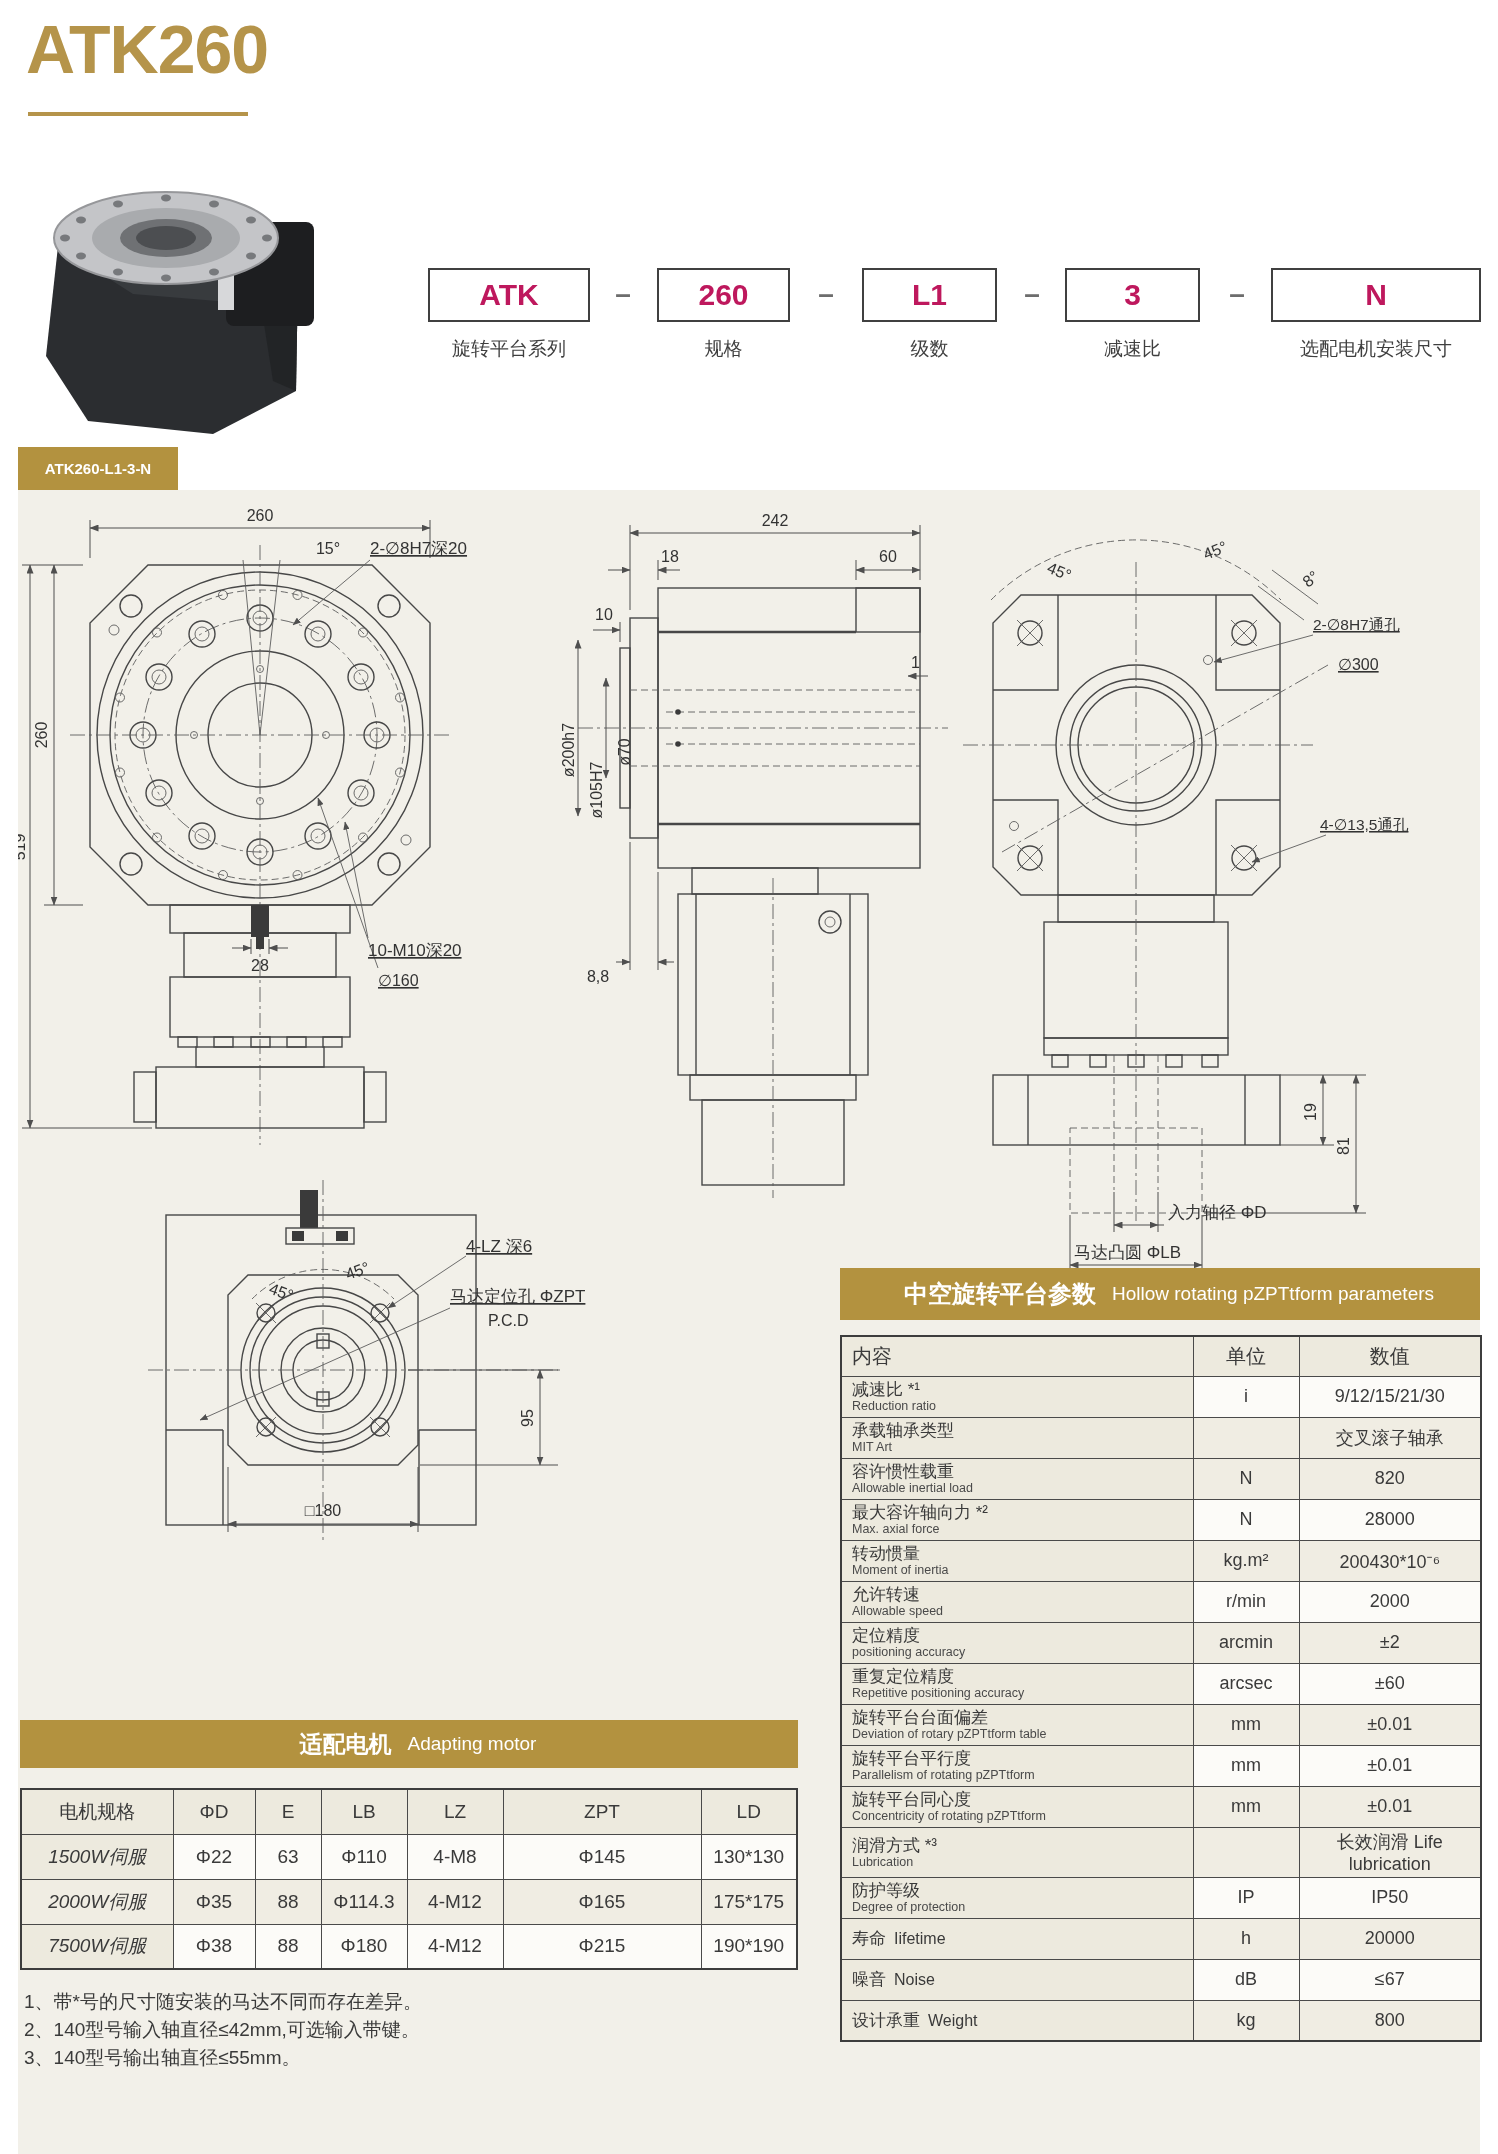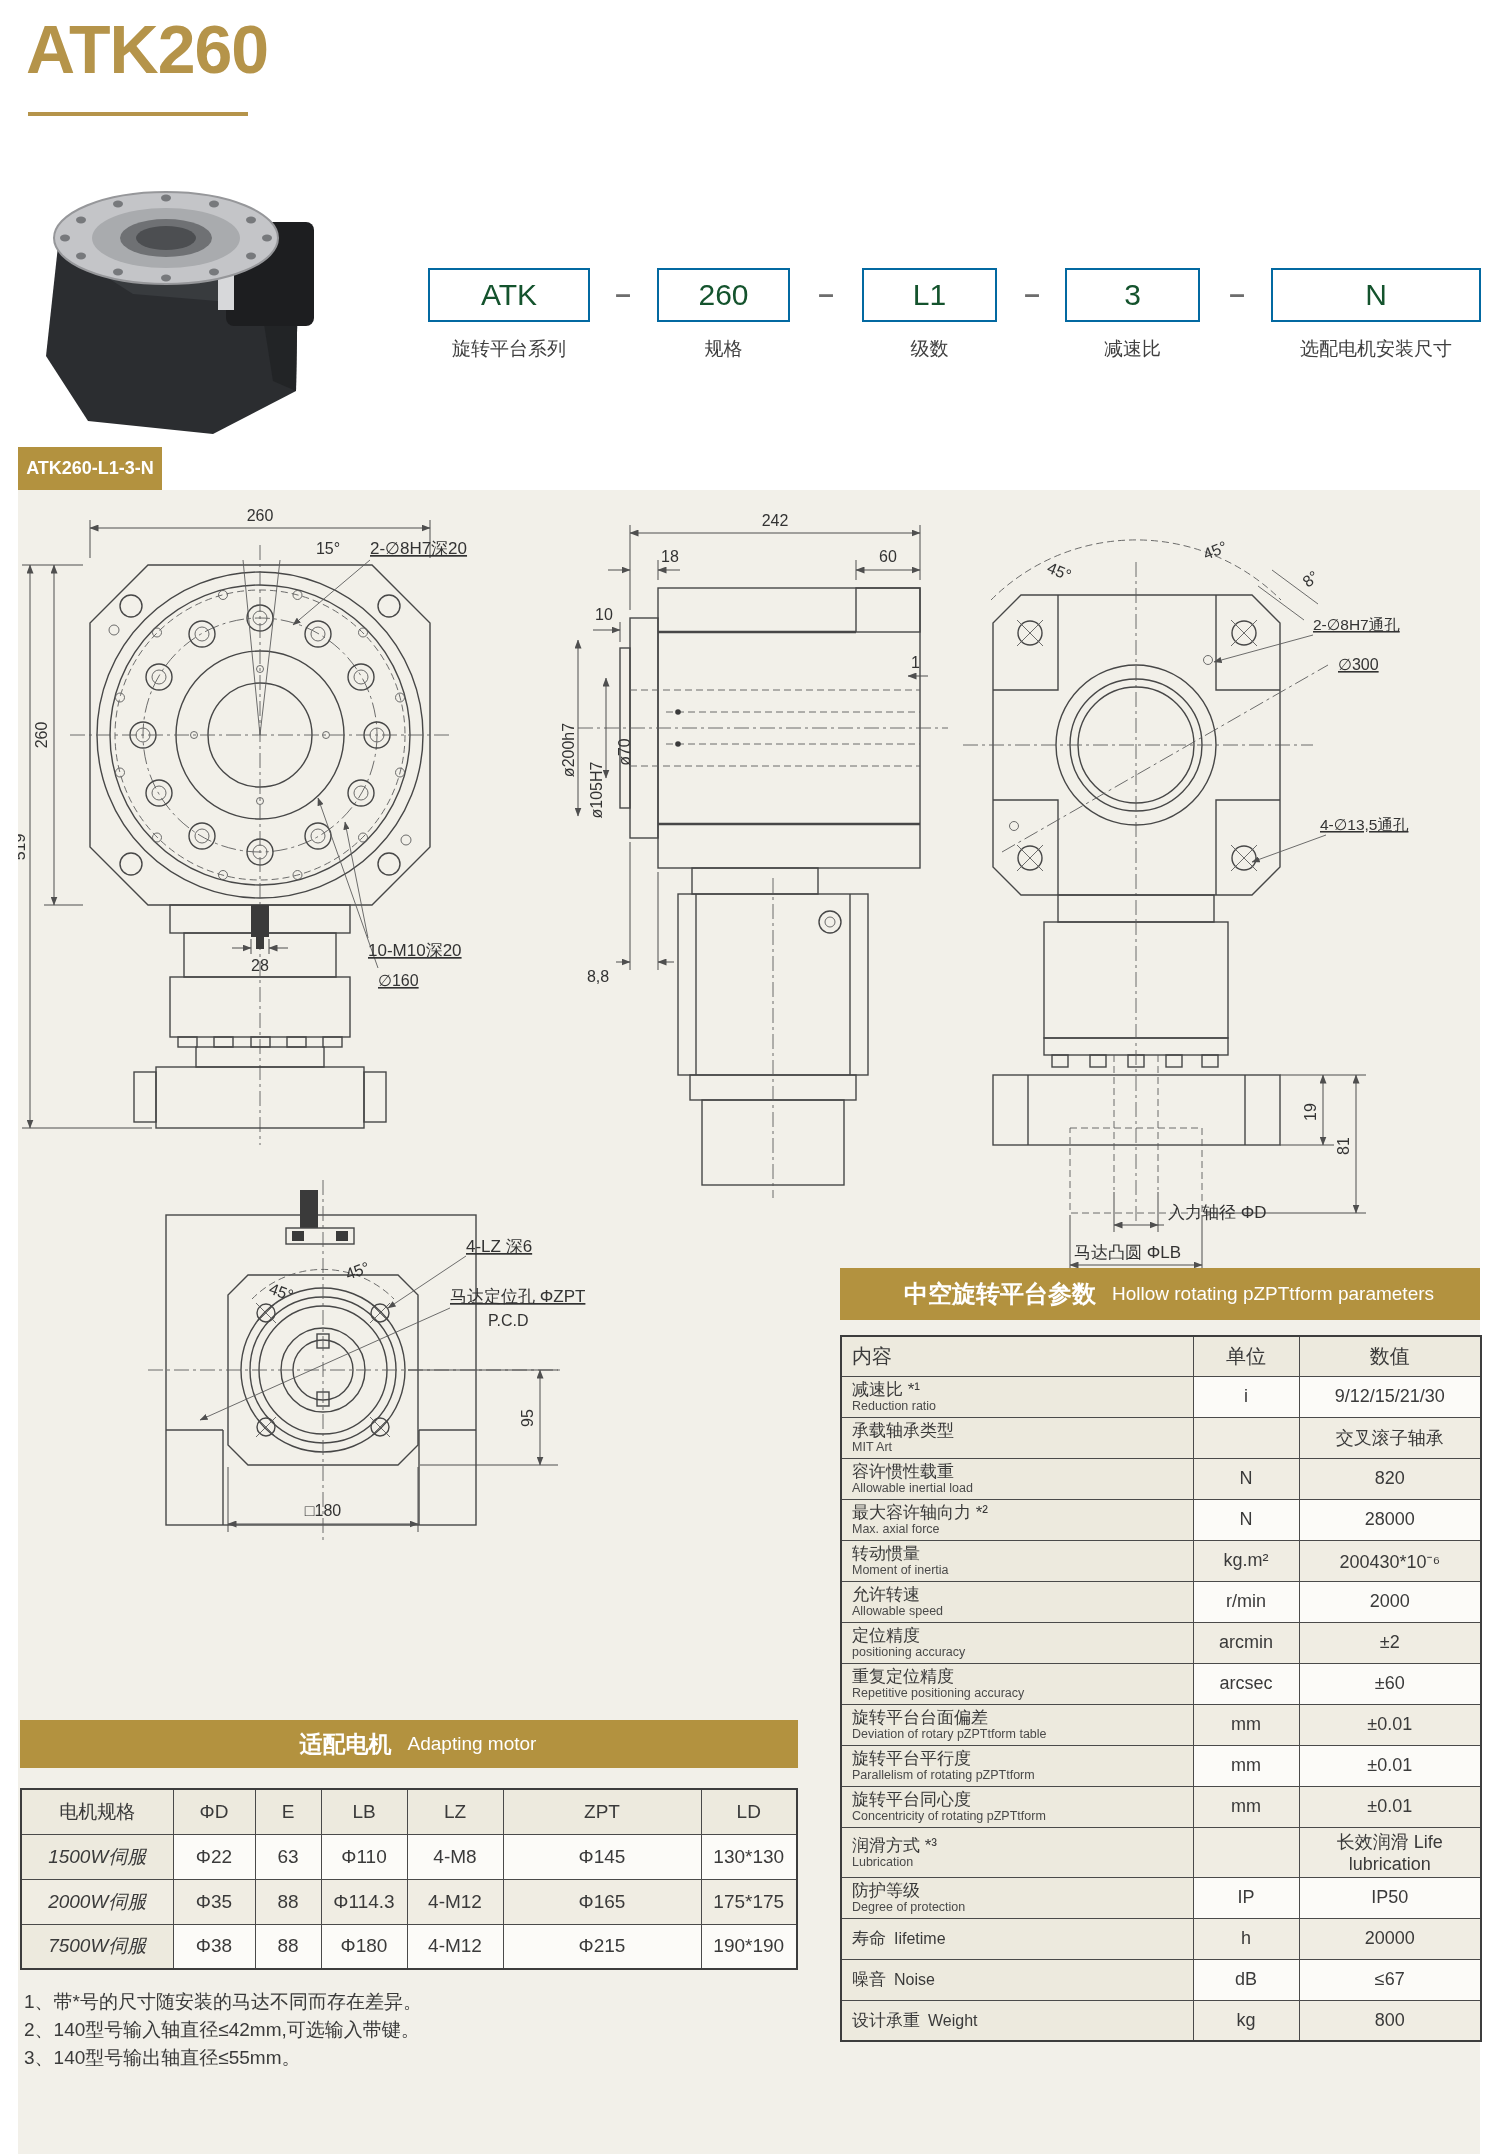--- a/index.html
+++ b/index.html
@@ -4,26 +4,26 @@
 <style>
   html,body{margin:0;padding:0;background:#e8e8e8;}
   .page{position:relative;width:1498px;height:2154px;background:#ffffff;overflow:hidden;
         font-family:"Liberation Sans",sans-serif;color:#3a3a3a;}
   
   .title{position:absolute;left:26px;top:10px;font-size:68px;font-weight:700;letter-spacing:-1px;color:#b5944a;}
   .title-underline{position:absolute;left:28px;top:112px;width:220px;height:4px;background:#b5944a;}
   .product-svg{position:absolute;left:18px;top:126px;}
   
   .code-seg{position:absolute;top:268px;text-align:center;}
-  .code-box{height:50px;border:2px solid #0369a1;color:#14532d;font-weight:400;font-size:30px;line-height:50px;}
+  .code-box{height:50px;border:2px solid #404040;color:#be185d;font-weight:700;font-size:30px;line-height:50px;}
   .code-label{margin-top:14px;font-size:19px;color:#3f3f3f;white-space:nowrap;}
   .code-dash{position:absolute;top:278px;width:30px;text-align:center;color:#6d6d6d;font-size:28px;font-weight:700;}
   
-  .tab{position:absolute;left:18px;top:447px;width:144px;height:43px;background:#b3923f;color:#fff;
-       font-weight:700;font-size:18px;text-align:center;line-height:43px;}
+  .tab{position:absolute;left:18px;top:447px;width:160px;height:43px;background:#b3923f;color:#fff;
+       font-weight:700;font-size:15px;text-align:center;line-height:43px;}
   .tab-arrow{position:absolute;left:36px;top:43px;width:0;height:0;border-left:11px solid transparent;
        border-right:11px solid transparent;border-top:12px solid #b3923f;}
   .panel{position:absolute;left:18px;top:490px;width:1462px;height:1664px;background:#f2f0e9;}
   .drawing-svg{position:absolute;left:18px;top:490px;}
   
   .gold-bar{position:absolute;background:#b3923f;color:#ffffff;display:flex;align-items:center;gap:16px;padding-left:18px;box-sizing:border-box;justify-content:center;}
   .gold-bar .zh{font-weight:700;font-size:24px;}
   .gold-bar .en{font-size:19px;}
   
   table{border-collapse:collapse;table-layout:fixed;}

